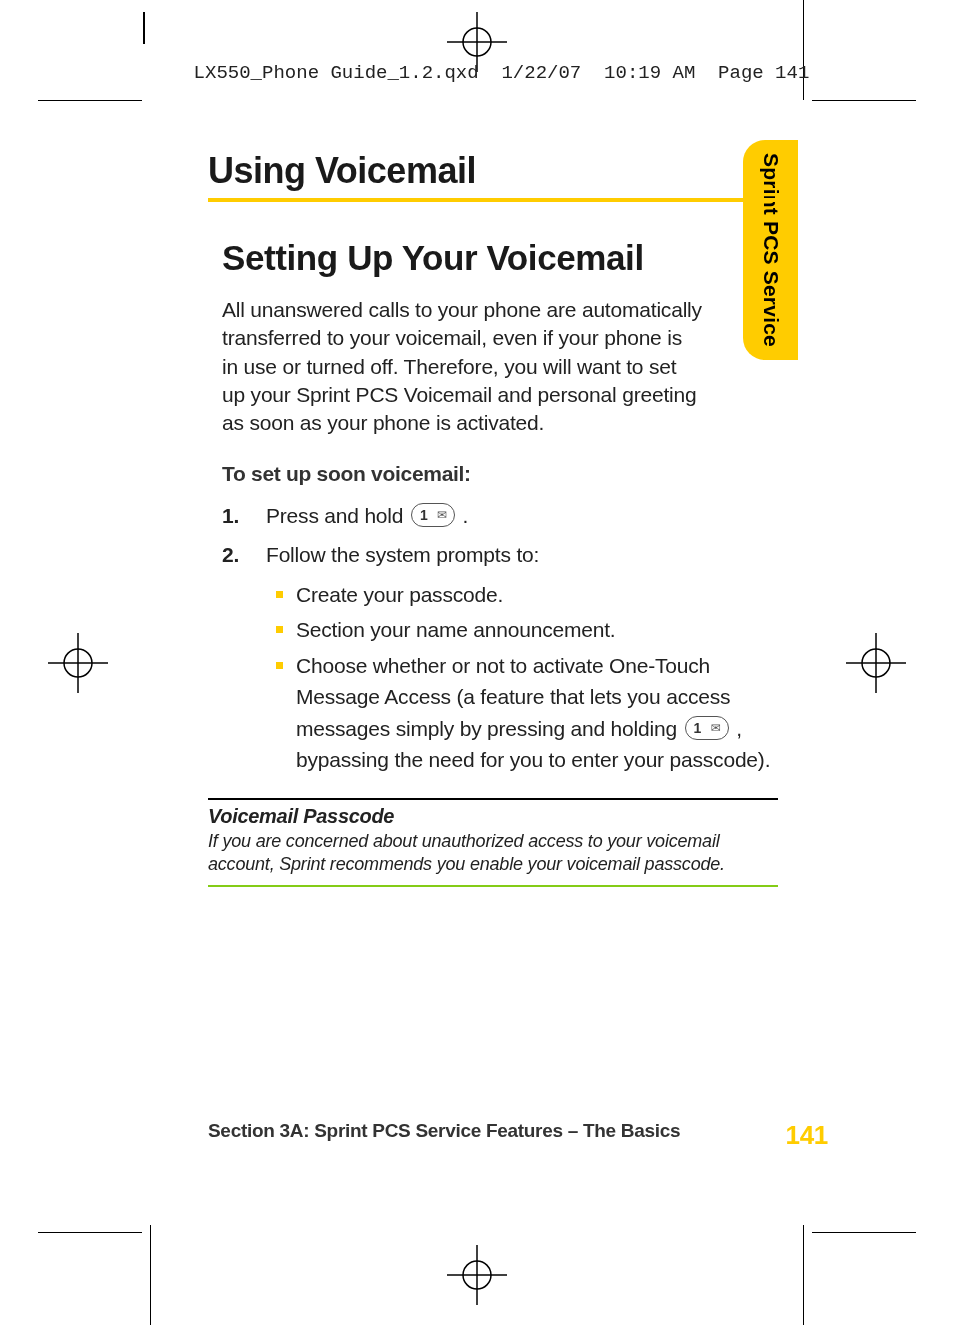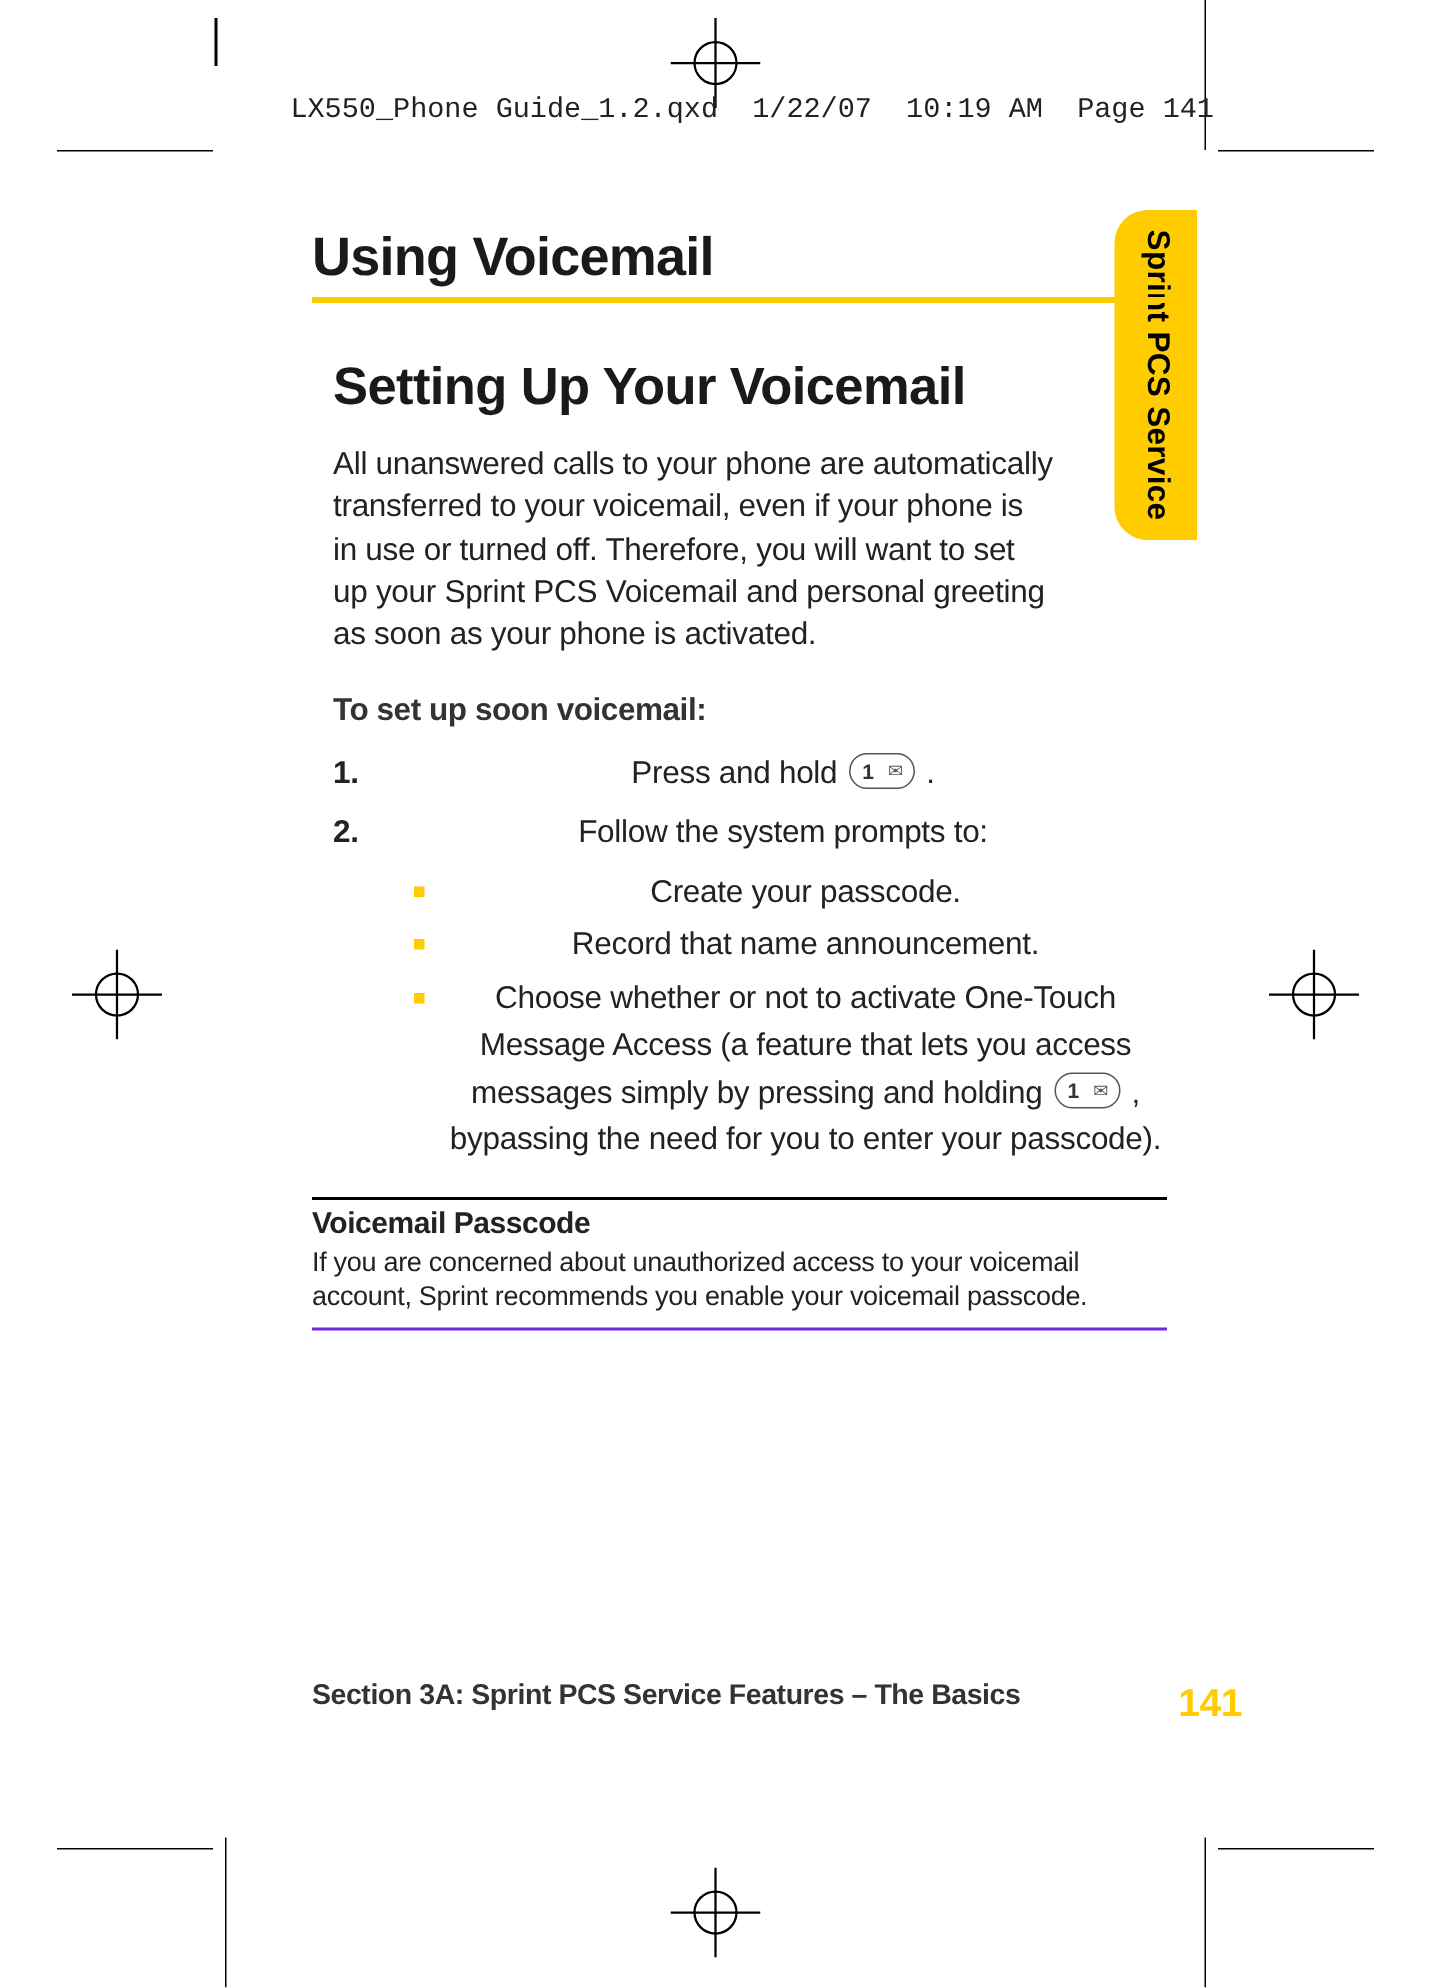--- a/index.html
+++ b/index.html
@@ -198,21 +198,20 @@
     padding: 0 0 0 44px;
     list-style: none;
     counter-reset: step;
   }
   ol.steps > li {
     position: relative;
     font-size: 21px;
     line-height: 1.5;
     margin-bottom: 8px;
     letter-spacing: -0.2px;
-    text-align: center;
   }
   ol.steps > li::before {
     counter-increment: step;
     content: counter(step) ".";
     position: absolute;
     left: -44px;
     font-weight: 700;
   }
 
   ul.bullets {
@@ -265,22 +264,23 @@
     top: 2px;
     font-size: 12px;
     color: #555;
   }
 
   
   .note {
     margin: 22px 0 0 0;
     padding: 5px 0 8px 0;
     border-top: 2px solid #000;
-    border-bottom: 2px solid #6d28d9;
+    border-bottom: 2px solid #84cc16;
     font-size: 18px;
+    font-style: italic;
   }
   .note .note-title {
     font-weight: 700;
     font-size: 20px;
     letter-spacing: -0.3px;
     margin-bottom: 2px;
   }
   .note .note-body {
     line-height: 1.3;
     letter-spacing: -0.2px;
@@ -373,21 +373,21 @@
     <ol class="steps">
       <li>
         <span>Press and hold </span>
         <span class="key1"></span>
         <span> .</span>
       </li>
       <li>
         <span>Follow the system prompts to:</span>
         <ul class="bullets">
           <li>Create your passcode.</li>
-          <li>Record that name announcement.</li>
+          <li>Section your name announcement.</li>
           <li>
             <span>Choose whether or not to activate One-Touch Message Access (a feature that lets you access messages simply by pressing and holding </span>
             <span class="key1"></span>
             <span> , bypassing the need for you to enter your passcode).</span>
           </li>
         </ul>
       </li>
     </ol>
 
     <div class="note">

